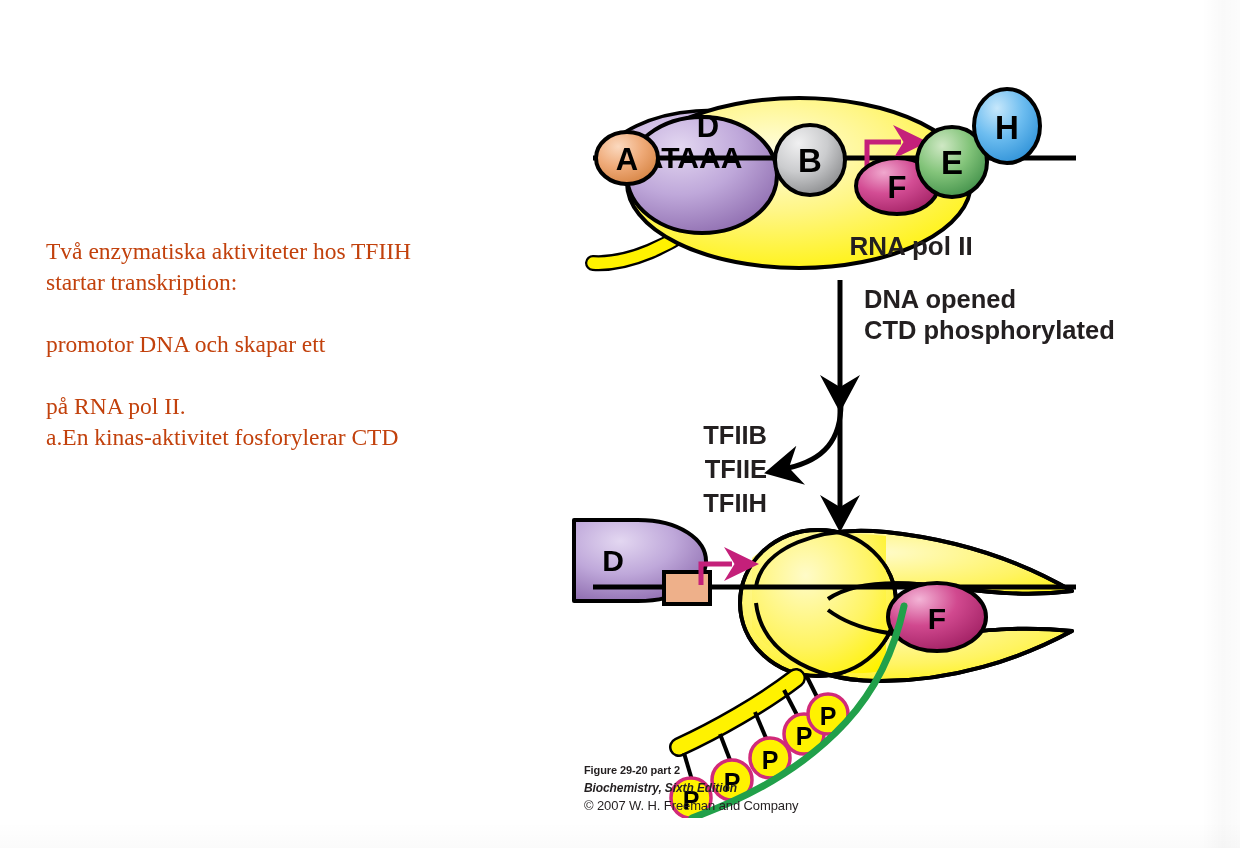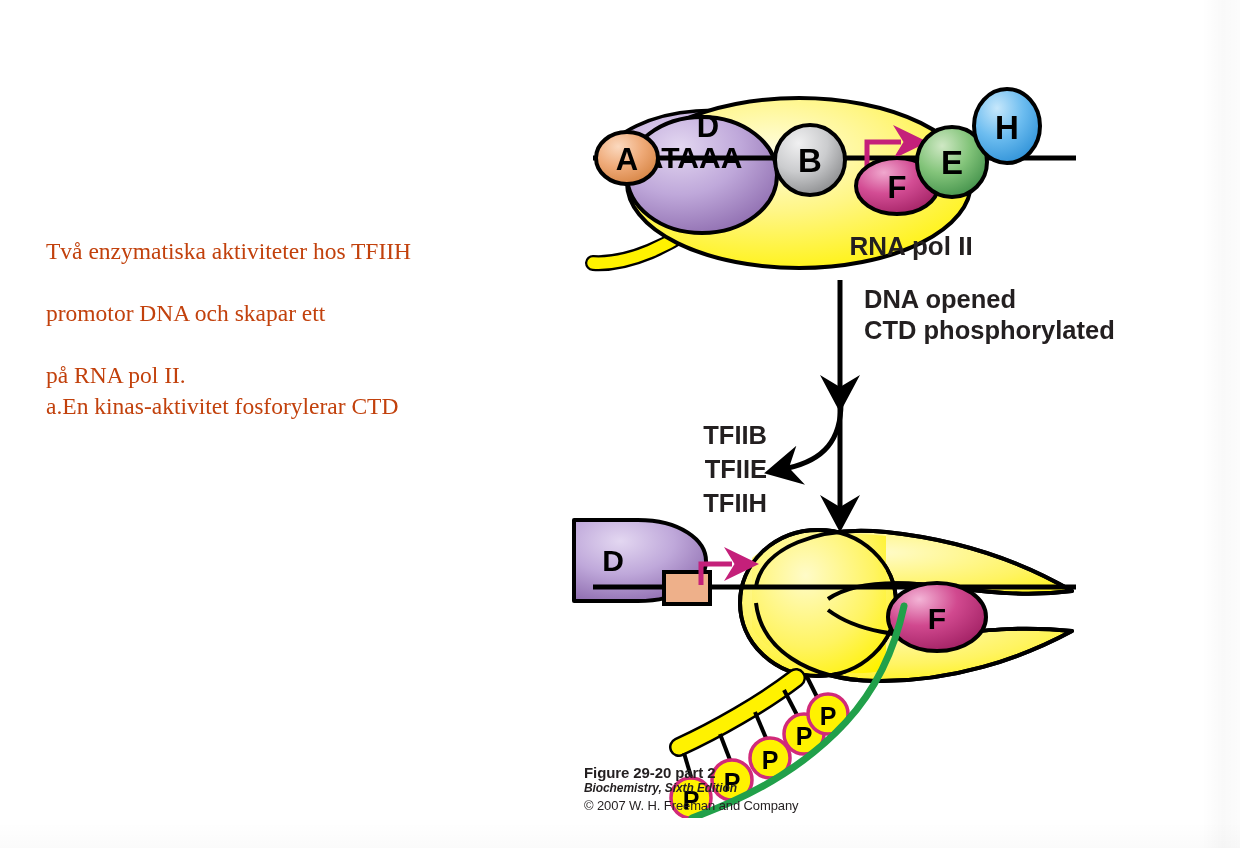--- a/index.html
+++ b/index.html
@@ -62,31 +62,32 @@
   }
   #figure svg { display: block; }
 
   .cap {
     position: absolute;
     left: 584px;
     font-family: "Liberation Sans", "DejaVu Sans", sans-serif;
     color: #231f20;
     white-space: nowrap;
   }
-  #cap-line1 { top: 764px; font-size: 15px; font-weight: bold; letter-spacing: -0.1px; }
+  #cap-line1 { top: 764px; font-size: 11px; font-weight: bold; letter-spacing: -0.1px; }
   #cap-line2 { top: 781px; font-size: 12px; font-weight: bold; font-style: italic; letter-spacing: -0.1px; }
   #cap-line3 { top: 798px; font-size: 13px; font-weight: normal; letter-spacing: -0.1px; }
 </style>
 </head>
 <body>
 
 <div id="slide">
 
   <div id="body-text">
     <div class="para">Två enzymatiska aktiviteter hos TFIIH</div>
+    <div class="para">startar transkription:</div>
     <div class="gap"></div>
     <div class="para">promotor DNA och skapar ett</div>
     <div class="gap"></div>
     <div class="para">på RNA pol II.</div>
     <div class="para">a.En kinas-aktivitet  fosforylerar CTD</div>
   </div>
 
   <div id="figure">
     <svg width="640" height="760" viewBox="0 0 640 760" xmlns="http://www.w3.org/2000/svg">
       <defs>

